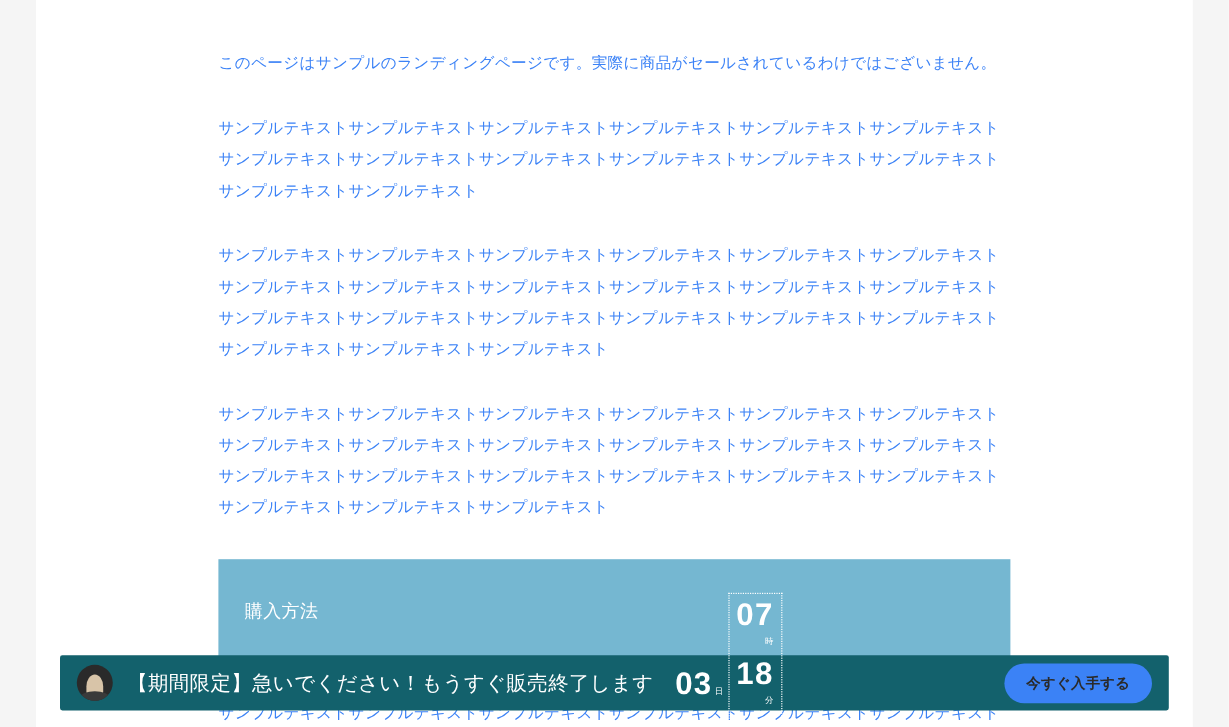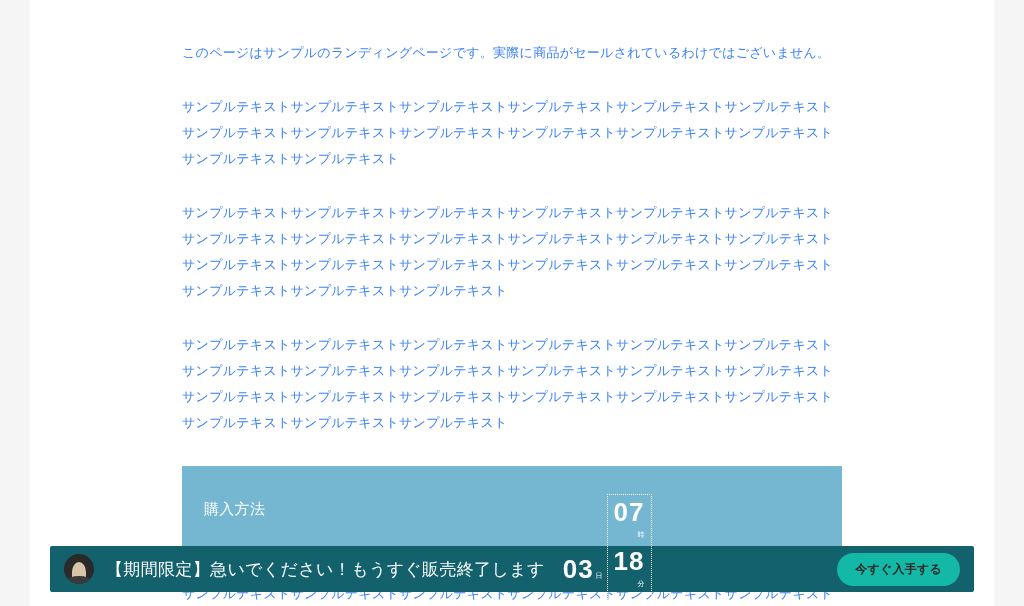--- a/index.html
+++ b/index.html
@@ -118,21 +118,21 @@
       color: #ffffff;
       font-size: 7px;
       font-family: "Hiragino Kaku Gothic ProN", sans-serif;
       align-self: flex-end;
       padding-bottom: 4px;
     }
     .spacer {
       flex: 1;
     }
     .cta-button {
-      background: #14b8a6;
+      background: #3b82f6;
       color: #2a2a2a;
       border: none;
       padding: 8px 18px;
       font-size: 12px;
       font-weight: bold;
       border-radius: 18px;
       cursor: pointer;
       font-family: inherit;
       letter-spacing: 0.02em;
       white-space: nowrap;

